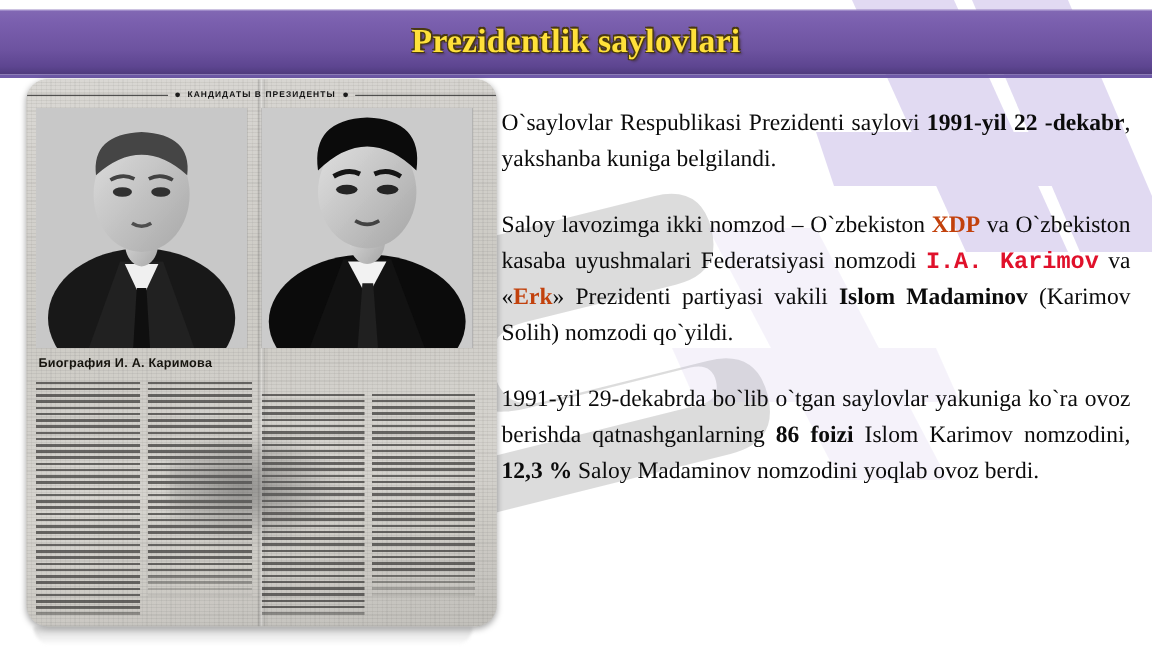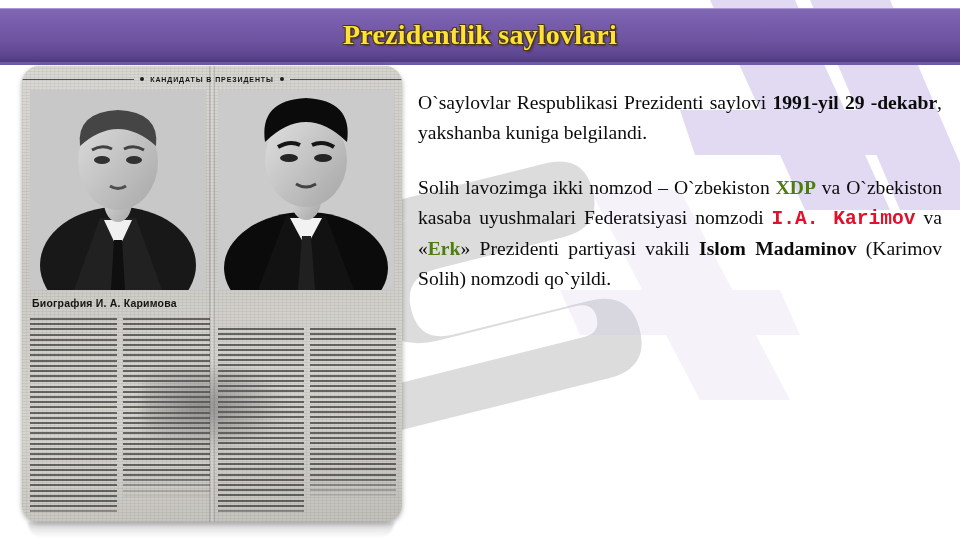--- a/index.html
+++ b/index.html
@@ -35,20 +35,21 @@
        2px  2px 2px rgba(40,25,5,.55);
     white-space:nowrap;
   }
 
   
   #clipping{
     position:absolute;left:22px;top:66px;width:380px;height:456px;
     border-radius:18px;overflow:hidden;
     background:#cfcdc9;
     box-shadow:0 2px 5px rgba(0,0,0,.35);
+    padding-left:12px;
   }
   #paper{
     position:absolute;inset:0;
     background:
       repeating-linear-gradient(0deg, rgba(0,0,0,.05) 0 1px, rgba(0,0,0,0) 1px 3px),
       repeating-linear-gradient(90deg, rgba(0,0,0,.035) 0 1px, rgba(0,0,0,0) 1px 4px),
       linear-gradient(170deg,#d6d4d0 0%,#c9c7c2 40%,#d2d0cb 70%,#bfbdb8 100%);
     filter:contrast(1.05);
   }
   #fold{
@@ -113,21 +114,21 @@
   
   #content{
     position:absolute;left:418px;top:88px;width:524px;
     color:#0b0b0b;font-size:19.6px;line-height:30px;
     text-align:justify;
   }
   #content p{margin:0 0 25px 0;text-align:justify;}
   #content p:last-child{margin-bottom:0;}
   .b{font-weight:bold;}
   .red{color:#e0112b;font-weight:bold;font-family:Liberation Mono, monospace;}
-  .blue{color:#4d7c0f;font-weight:bold;}
+  .blue{color:#c2410c;font-weight:bold;}
 </style>
 </head>
 <body>
 
 <div id="slide">
 
   <svg class="wm" id="wm-purple" viewBox="0 0 420 330">
     <g fill="#c9bde8">
       <polygon points="150,40 235,40 330,250 245,250"></polygon>
       <polygon points="250,40 330,40 420,250 340,250"></polygon>
@@ -220,19 +221,20 @@
     </div>
     <div class="cols" id="cols-right">
       <div class="col"></div>
       <div class="col short"></div>
     </div>
     <div id="smudge"></div>
   </div>
   <div id="reflection"></div>
 
   <div id="content">
-    <p><span>O`saylovlar Respublikasi Prezidenti saylovi </span><span class="b">1991-yil 29 -dekabr</span><span>, yakshanba kuniga belgilandi.</span></p>
-
-    <p><span> Solih lavozimga ikki nomzod – O`zbekiston </span><span class="blue">XDP</span><span> va O`zbekiston kasaba uyushmalari Federatsiyasi nomzodi </span><span class="red">I.A. Karimov</span><span> va «</span><span class="blue">Erk</span><span>» Prezidenti partiyasi vakili </span><span class="b">Islom Madaminov</span><span> (Karimov Solih) nomzodi qo`yildi.</span></p>
-
+    <p><span>O`saylovlar Respublikasi Prezidenti saylovi </span><span class="b">1991-yil 22 -dekabr</span><span>, yakshanba kuniga belgilandi.</span></p>
+
+    <p><span> Saloy lavozimga ikki nomzod – O`zbekiston </span><span class="blue">XDP</span><span> va O`zbekiston kasaba uyushmalari Federatsiyasi nomzodi </span><span class="red">I.A. Karimov</span><span> va «</span><span class="blue">Erk</span><span>» Prezidenti partiyasi vakili </span><span class="b">Islom Madaminov</span><span> (Karimov Solih) nomzodi qo`yildi.</span></p>
+
+    <p><span>1991-yil 29-dekabrda bo`lib o`tgan saylovlar yakuniga ko`ra ovoz berishda qatnashganlarning </span><span class="b">86 foizi</span><span> Islom Karimov nomzodini, </span><span class="b">12,3 %</span><span> Saloy Madaminov nomzodini yoqlab ovoz berdi.</span></p>
   </div>
 
 </div>
 
 </body></html>

